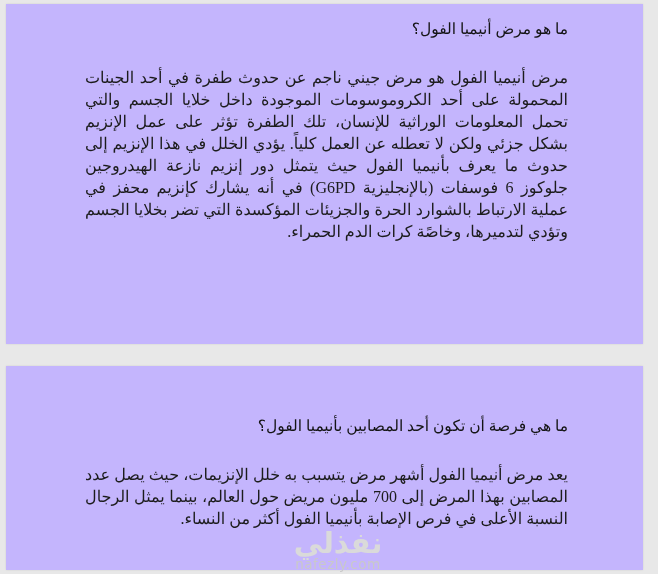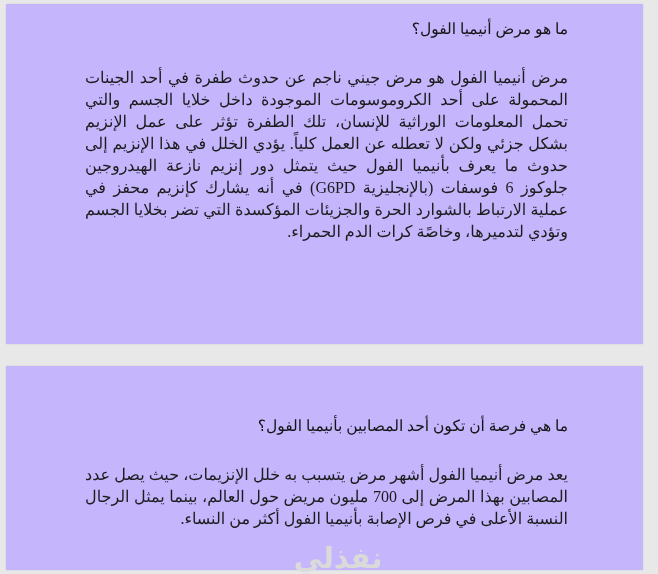--- a/index.html
+++ b/index.html
@@ -93,15 +93,16 @@
     <p class="section-paragraph">مرض أنيميا الفول هو مرض جيني ناجم عن حدوث طفرة في أحد الجينات المحمولة على أحد الكروموسومات الموجودة داخل خلايا الجسم والتي تحمل المعلومات الوراثية للإنسان، تلك الطفرة تؤثر على عمل الإنزيم بشكل جزئي ولكن لا تعطله عن العمل كلياً. يؤدي الخلل في هذا الإنزيم إلى حدوث ما يعرف بأنيميا الفول حيث يتمثل دور إنزيم نازعة الهيدروجين جلوكوز 6 فوسفات (بالإنجليزية G6PD) في أنه يشارك كإنزيم محفز في عملية الارتباط بالشوارد الحرة والجزيئات المؤكسدة التي تضر بخلايا الجسم وتؤدي لتدميرها، وخاصًة كرات الدم الحمراء.</p>
   </section>
 
   <section class="card card-2">
     <h2 class="section-heading">ما هي فرصة أن تكون أحد المصابين بأنيميا الفول؟</h2>
     <p class="section-paragraph">يعد مرض أنيميا الفول أشهر مرض يتسبب به خلل الإنزيمات، حيث يصل عدد المصابين بهذا المرض إلى 700 مليون مريض حول العالم، بينما يمثل الرجال النسبة الأعلى في فرص الإصابة بأنيميا الفول أكثر من النساء.</p>
   </section>
 
   <div class="watermark">
     <div class="wm-logo">نفذلي</div>
+    <div class="wm-site">nafezly.com</div>
   </div>
 
 </div>
 
 </body></html>

